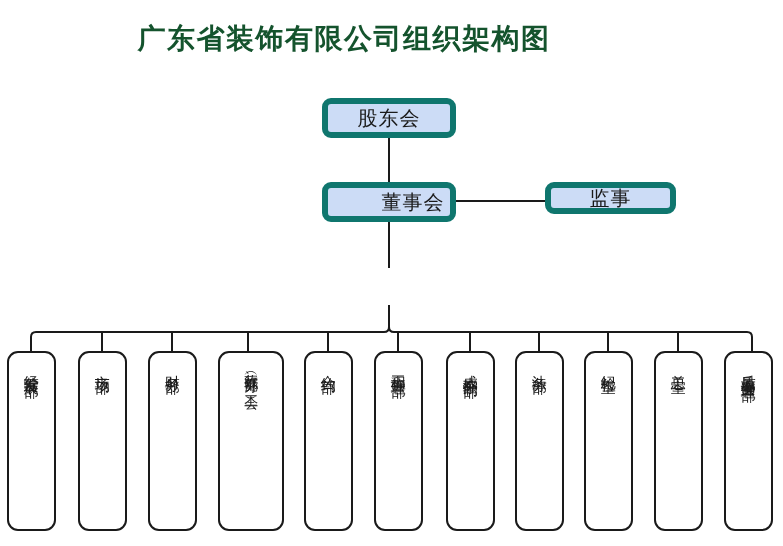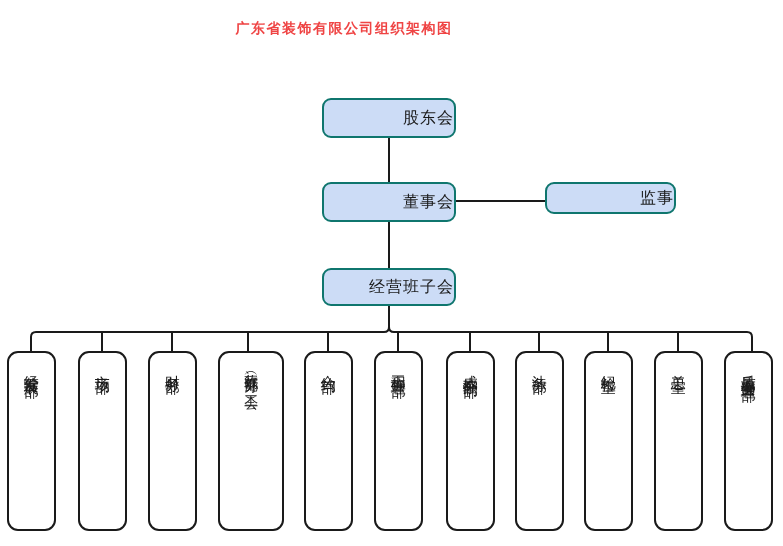--- a/index.html
+++ b/index.html
@@ -19,24 +19,24 @@
   }
 
   
   .chart-title {
     position: absolute;
     left: 0;
     top: 20px;
     width: 688px;
     text-align: center;
     font-family: "DejaVu Serif", "Liberation Serif", serif;
-    font-size: 14px;
+    font-size: 28px;
     font-weight: 700;
     letter-spacing: 1.5px;
-    color: #ef4444;
+    color: #14532d;
     white-space: nowrap;
   }
 
   
   #connectors {
     position: absolute;
     left: 0;
     top: 0;
     width: 783px;
     height: 546px;
@@ -48,26 +48,26 @@
     stroke-width: 2;
     stroke-linecap: butt;
     stroke-linejoin: round;
   }
 
   
   .node-top {
     position: absolute;
     box-sizing: border-box;
     background: #ccdcf6;
-    border: 2px solid #0f766e;
+    border: 6px solid #0f766e;
     border-radius: 9px;
     display: flex;
     align-items: center;
-    justify-content: flex-end;
-    font-size: 16px;
+    justify-content: center;
+    font-size: 20px;
     color: #1a1a1a;
     letter-spacing: 1px;
     z-index: 2;
   }
 
   
   .node-dept {
     position: absolute;
     box-sizing: border-box;
     background: #ffffff;
@@ -132,23 +132,20 @@
   </div>
 
   <div class="node-top" style="left:322px; top:182px; width:134px; height:40px;padding-left:48px;">
     <span>董事会</span>
   </div>
 
   <div class="node-top" style="left:545px; top:182px; width:131px; height:32px;">
     <span>监事</span>
   </div>
 
-  <div class="node-top" style="left:322px; top:268px; width:134px; height:38px;">
-    <span>经营班子会</span>
-  </div>
 
   <div class="node-dept" style="left:7px; top:351px; width:49px; height:180px;">
     <span class="vtext">经营发展部</span>
   </div>
 
   <div class="node-dept" style="left:78px; top:351px; width:49px; height:180px;">
     <span class="vtext">市场部</span>
   </div>
 
   <div class="node-dept" style="left:148px; top:351px; width:49px; height:180px;">

